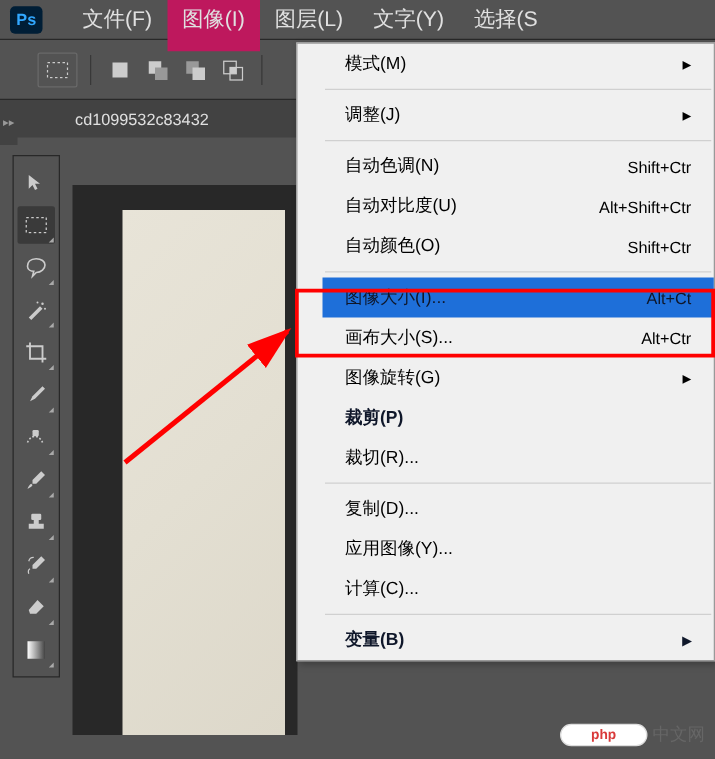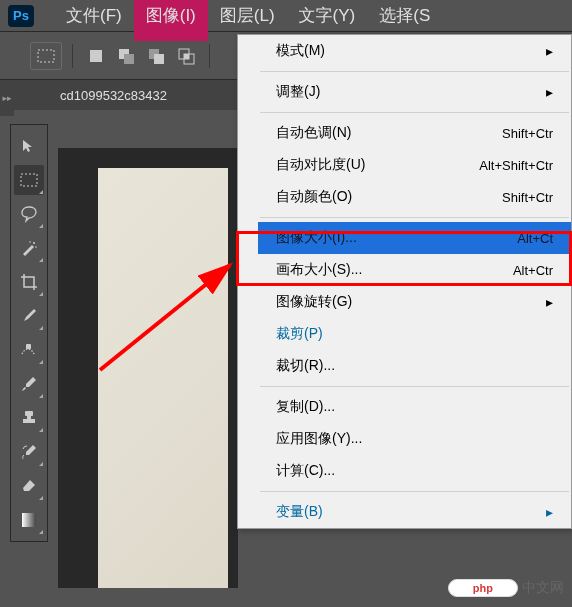--- a/index.html
+++ b/index.html
@@ -25,21 +25,21 @@
     .toolbar { position: absolute; left: 10px; top: 124px; width: 38px; background: #535353; border: 1px solid #282828; display: flex; flex-direction: column; align-items: center; padding: 4px 0; }
     .tool { width: 30px; height: 30px; margin: 2px 0; display: flex; align-items: center; justify-content: center; border-radius: 2px; cursor: pointer; position: relative; }
     .tool.selected { background: #3a3a3a; }
     .tool-corner { position:absolute; right:1px; bottom:1px; width:0; height:0; border-right:4px solid #aaa; border-top:4px solid transparent; }
     
     .canvas-area { position: absolute; left: 58px; top: 148px; width: 180px; height: 440px; background: #282828; padding: 20px 0 0 40px; }
     .canvas-doc { width: 130px; height: 420px; background: linear-gradient(135deg, #e8e4d8 0%, #e3dfd2 50%, #ddd8ca 100%); }
     
     .dropdown { position: absolute; left: 237px; top: 34px; width: 335px; background: #f0f0f0; border: 1px solid #999; box-shadow: 2px 2px 6px rgba(0,0,0,0.3); padding-left: 20px; }
     .dd-item { height: 32px; display: flex; align-items: center; padding: 0 18px; font-size: 14px; color: #000; justify-content: space-between; cursor: pointer; }
-    .dd-item.disabled { color: #0369a1; cursor: default; }
+    .dd-item.disabled { color: #0f172a; cursor: default; font-weight: bold; }
     .dd-item.highlighted { background: #1e6fd9; color: #0f172a; }
     .dd-sep { height: 1px; background: #d0d0d0; margin: 4px 2px; }
     .dd-shortcut { font-size: 13px; }
     
     .red-box { position: absolute; left: 236px; top: 231px; width: 336px; height: 55px; border: 3px solid #ff0000; pointer-events: none; }
     .red-arrow { position: absolute; left: 90px; top: 250px; pointer-events: none; }
     
     .watermark { position: absolute; right: 8px; bottom: 10px; display: flex; align-items: center; gap: 4px; }
     .wm-badge { background: #fff; border-radius: 10px; padding: 2px 24px; font-size: 11px; color: #d93939; font-weight: bold; border:1px solid #ddd;}
     .wm-text { font-size: 14px; color: #666; }

